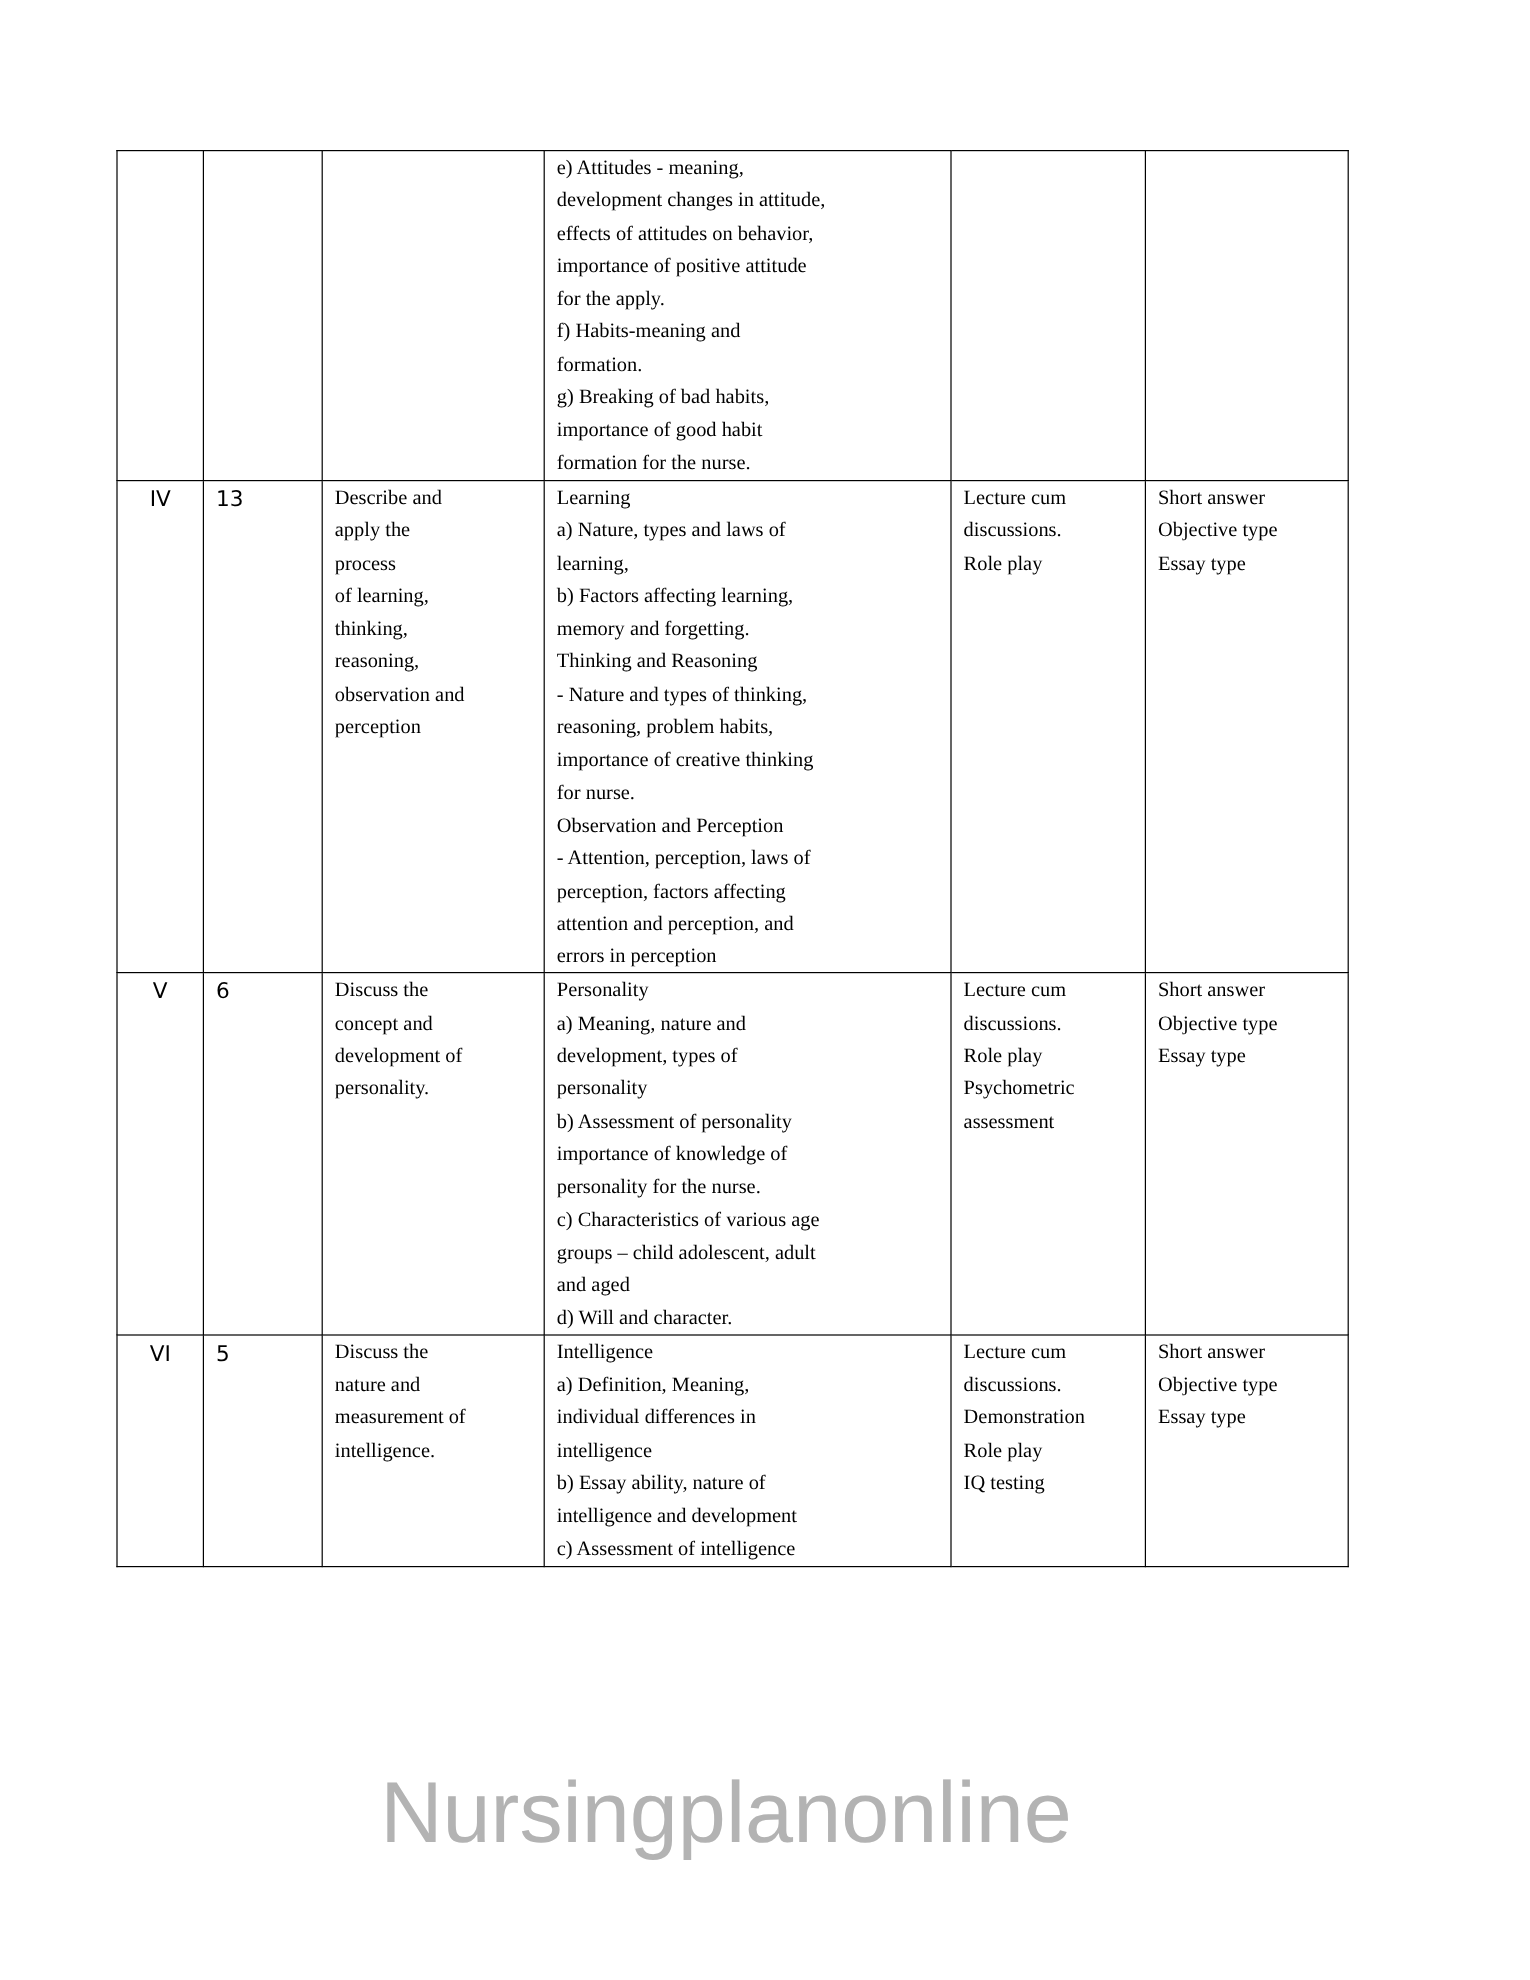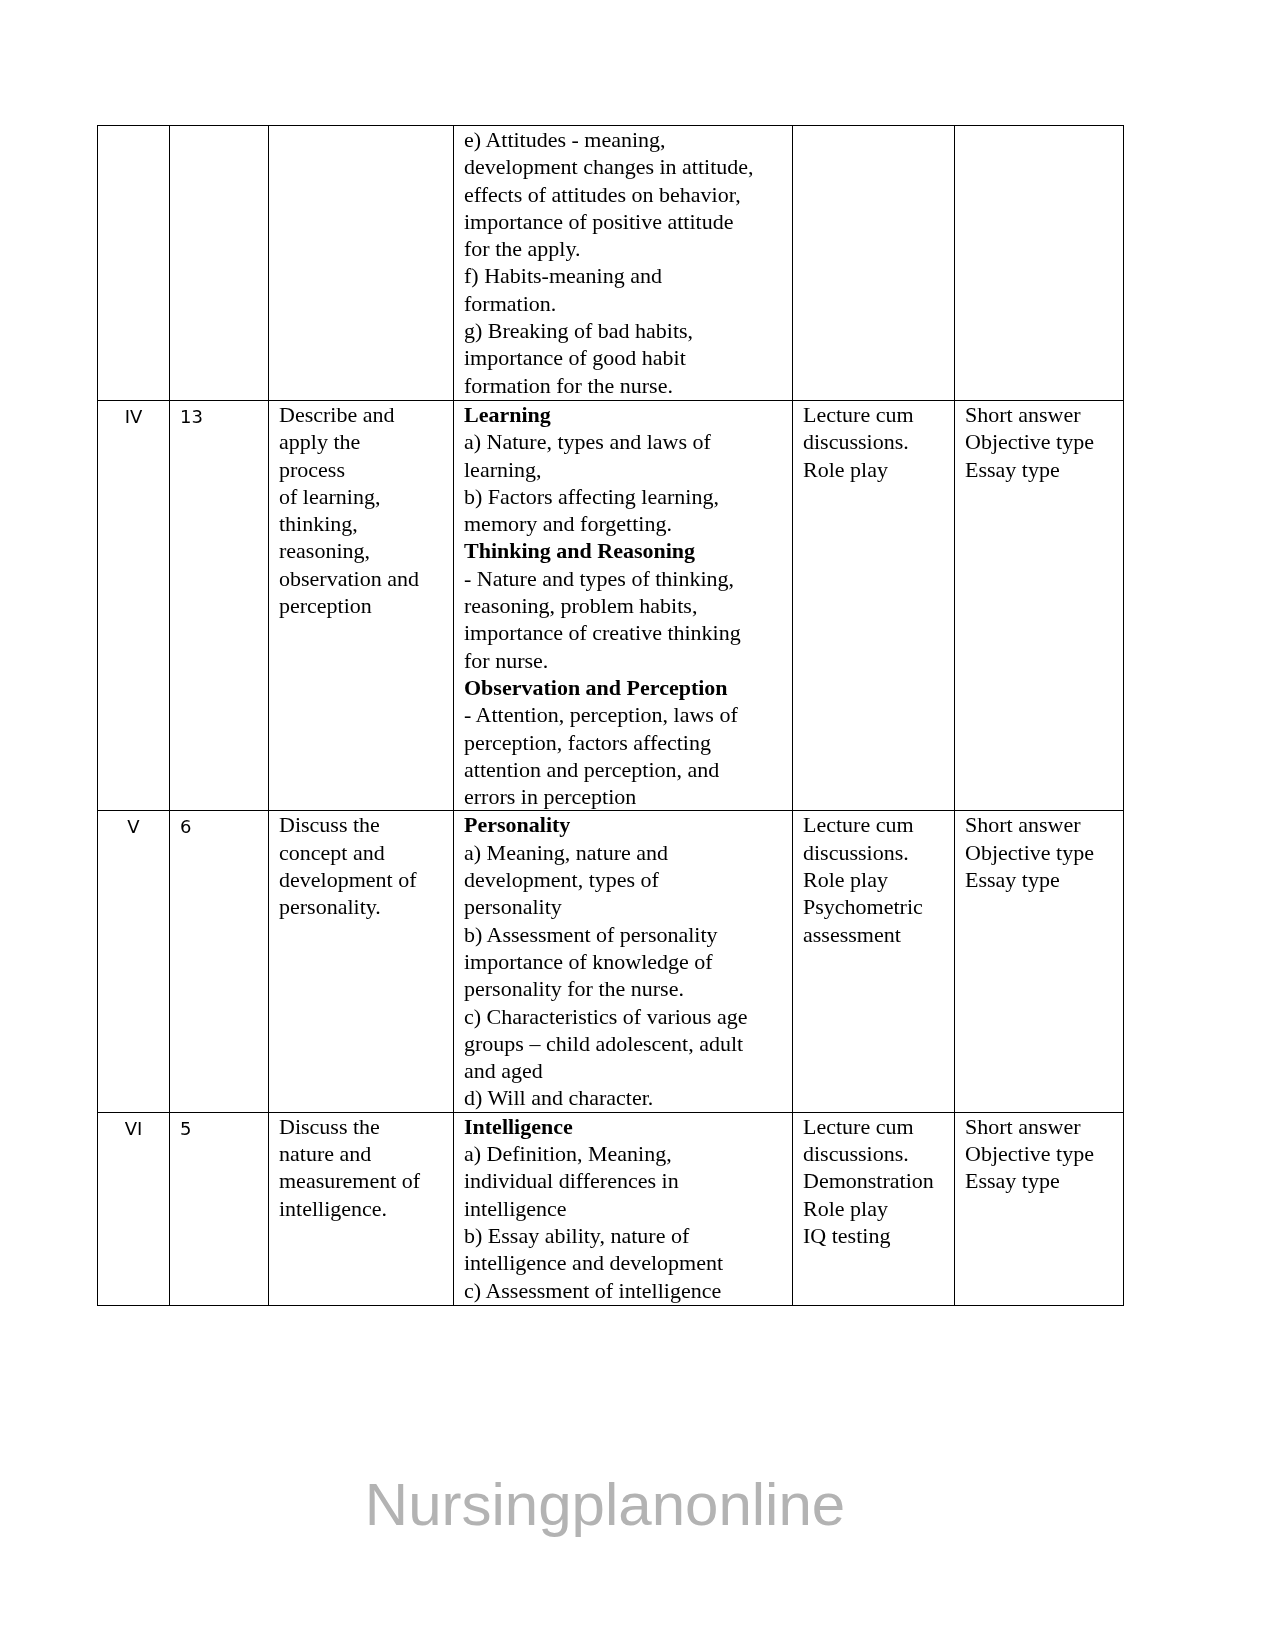--- a/index.html
+++ b/index.html
@@ -5,29 +5,29 @@
     html, body { margin: 0; padding: 0; background: #ffffff; }
     body { width: 1275px; height: 1650px; position: relative; overflow: hidden; }
     table.syl {
       position: absolute; left: 97px; top: 125px;
       border-collapse: collapse; table-layout: fixed;
       width: 1026px;
     }
     table.syl td {
       border: 1.3px solid #000; vertical-align: top;
       padding: 0 8px 0 10px;
-      font-family: "Liberation Serif", serif; font-size: 22px; line-height: 27.3px; color: #000;
+      font-family: "Liberation Serif", serif; font-size: 17px; line-height: 27.3px; color: #000;
     }
     td.unit, td.hrs { font-family: "DejaVu Sans", sans-serif !important; font-size: 18px !important; line-height: 27.3px; padding-top: 2px !important; }
     td.unit { text-align: center; padding-left: 0 !important; padding-right: 0 !important; margin-top: 36px; }
     .line { display: block; white-space: nowrap; }
-    .bold { font-weight: bold; }
+    .bold { font-weight: normal; }
     .watermark {
       position: absolute; left: 0; width: 1210px; top: 1470px; text-align: center;
-      font-family: "Liberation Sans", sans-serif; font-size: 60px; color: #b3b3b3; letter-spacing: 0px;
+      font-family: "Liberation Sans", sans-serif; font-size: 72px; color: #b3b3b3; letter-spacing: 0px;
     }
   </style>
 </head>
 <body>
 
 <table class="syl">
   <colgroup>
     <col style="width:72px">
     <col style="width:99px">
     <col style="width:185px">

